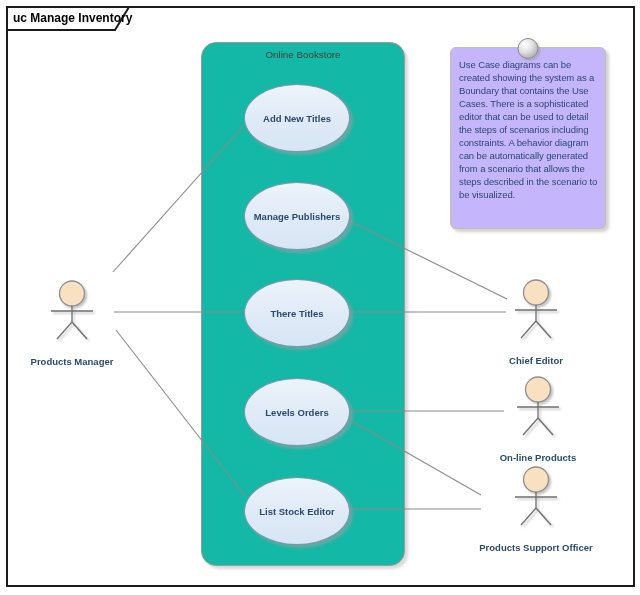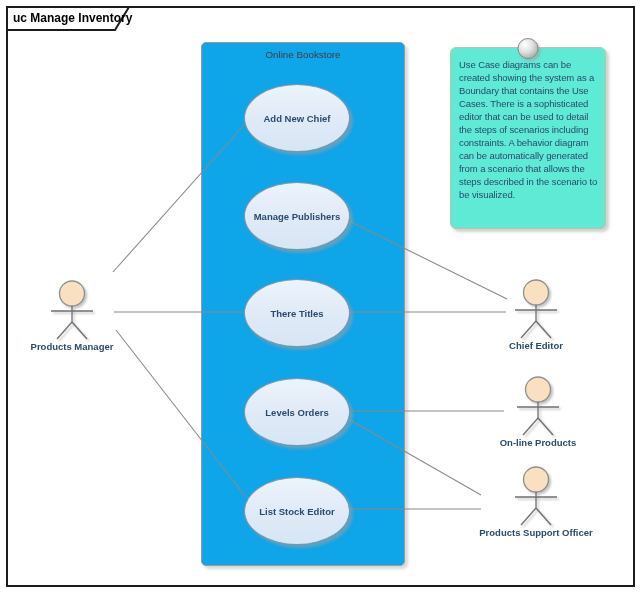--- a/index.html
+++ b/index.html
@@ -6,48 +6,48 @@
   body{width:640px;height:595px;position:relative;overflow:hidden;
        font-family:"Liberation Sans",sans-serif;}
   .abs{position:absolute;}
 
   
   .frame{left:6px;top:6px;width:625px;height:577px;border:2px solid #1b1b1b;background:#fff;}
   .frame-tab{left:6px;top:6px;width:128px;height:28px;}
   .frame-tab-label{left:13px;top:11px;font-size:12px;font-weight:bold;color:#000;white-space:nowrap;}
 
   
-  .boundary{left:201px;top:42px;width:202px;height:522px;background:#0ea5e9;
-            border:1px solid #9a9a9a;border-radius:5px;
+  .boundary{left:201px;top:42px;width:202px;height:522px;background:#14b8a6;
+            border:1px solid #9a9a9a;border-radius:15px;
             box-shadow:3px 3px 3px rgba(170,170,170,0.45);}
   .boundary-title{width:100%;text-align:center;padding-top:6px;font-size:9.8px;color:#3f3f3f;}
 
   
   svg.connectors{left:0;top:0;width:640px;height:595px;}
   svg.connectors line{stroke:#8a8a8a;stroke-width:1.1;}
 
   
   .usecase{width:104px;height:66px;left:244px;border-radius:50%;
            background:linear-gradient(180deg,#ecf3fb 0%,#dfeaf7 55%,#d7e5f4 100%);
            border:1px solid #8396a9;
            box-shadow:3px 3px 3px rgba(160,160,160,0.55);
            display:flex;align-items:center;justify-content:center;}
   .usecase span{font-size:9.5px;font-weight:bold;color:#2b4a6f;text-align:center;}
 
   
   .actor{width:150px;display:flex;flex-direction:column;align-items:center;}
   .actor svg{filter:drop-shadow(2px 2px 1px rgba(170,170,170,0.7));}
   .actor .head{fill:#f8e0c0;stroke:#8f8f8f;stroke-width:1.3;}
   .actor .limb{stroke:#6f6f6f;stroke-width:1.3;fill:none;}
-  .actor-label{margin-top:1px;font-size:9.5px;font-weight:bold;color:#2b4a6f;
+  .actor-label{margin-top:16px;font-size:9.5px;font-weight:bold;color:#2b4a6f;
                text-align:center;white-space:nowrap;}
 
   
   .note{left:450px;top:47px;width:156px;height:182px;box-sizing:border-box;
-        background:#5eead4;border:1px solid #c2c29e;border-radius:6px;
+        background:#c4b5fd;border:1px solid #c2c29e;border-radius:6px;
         box-shadow:3px 3px 3px rgba(165,165,165,0.5);
         padding:10px 6px 0 8px;}
   .note-text{font-size:9.5px;line-height:13px;color:#2b4a6f;letter-spacing:-0.1px;}
   .note-pin{position:absolute;left:50%;top:-10px;transform:translateX(-50%);
             width:19px;height:19px;border-radius:50%;
             background:radial-gradient(circle at 35% 30%,#ffffff 0%,#e2e2e2 40%,#a8a8a8 85%,#8f8f8f 100%);
             border:1px solid #8a8a8a;box-shadow:2px 2px 2px rgba(160,160,160,0.6);}
 </style>
 </head>
 <body>
@@ -68,21 +68,21 @@
   <line x1="350" y1="420" x2="481" y2="495"></line>
   <line x1="348" y1="509" x2="481" y2="509"></line>
 </svg>
 
 <svg class="abs frame-tab">
   <polygon points="1,1 123,1 109,24 1,24" fill="#ffffff" stroke="#1b1b1b" stroke-width="2"></polygon>
 </svg>
 <div class="abs frame-tab-label">uc Manage Inventory</div>
 
 <div class="abs usecase" style="top:84px">
-  <span>Add New Chief</span>
+  <span>Add New Titles</span>
 </div>
 <div class="abs usecase" style="top:182px">
   <span>Manage Publishers</span>
 </div>
 <div class="abs usecase" style="top:279px">
   <span>There Titles</span>
 </div>
 <div class="abs usecase" style="top:378px">
   <span>Levels Orders</span>
 </div>

